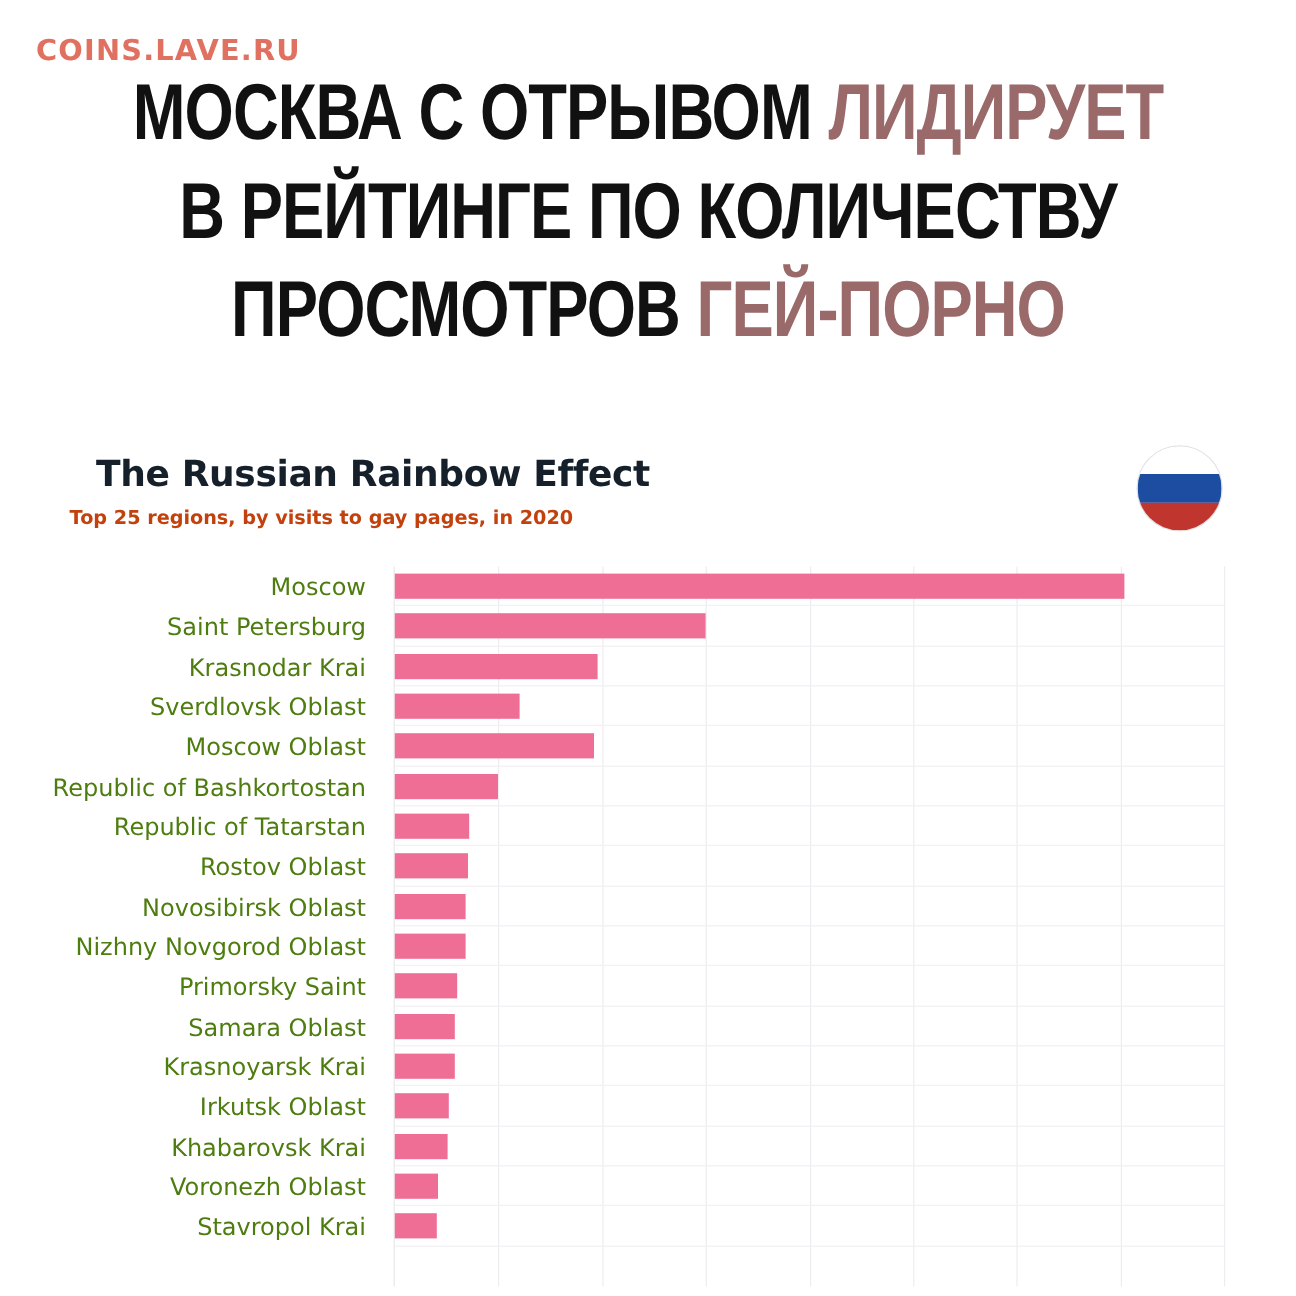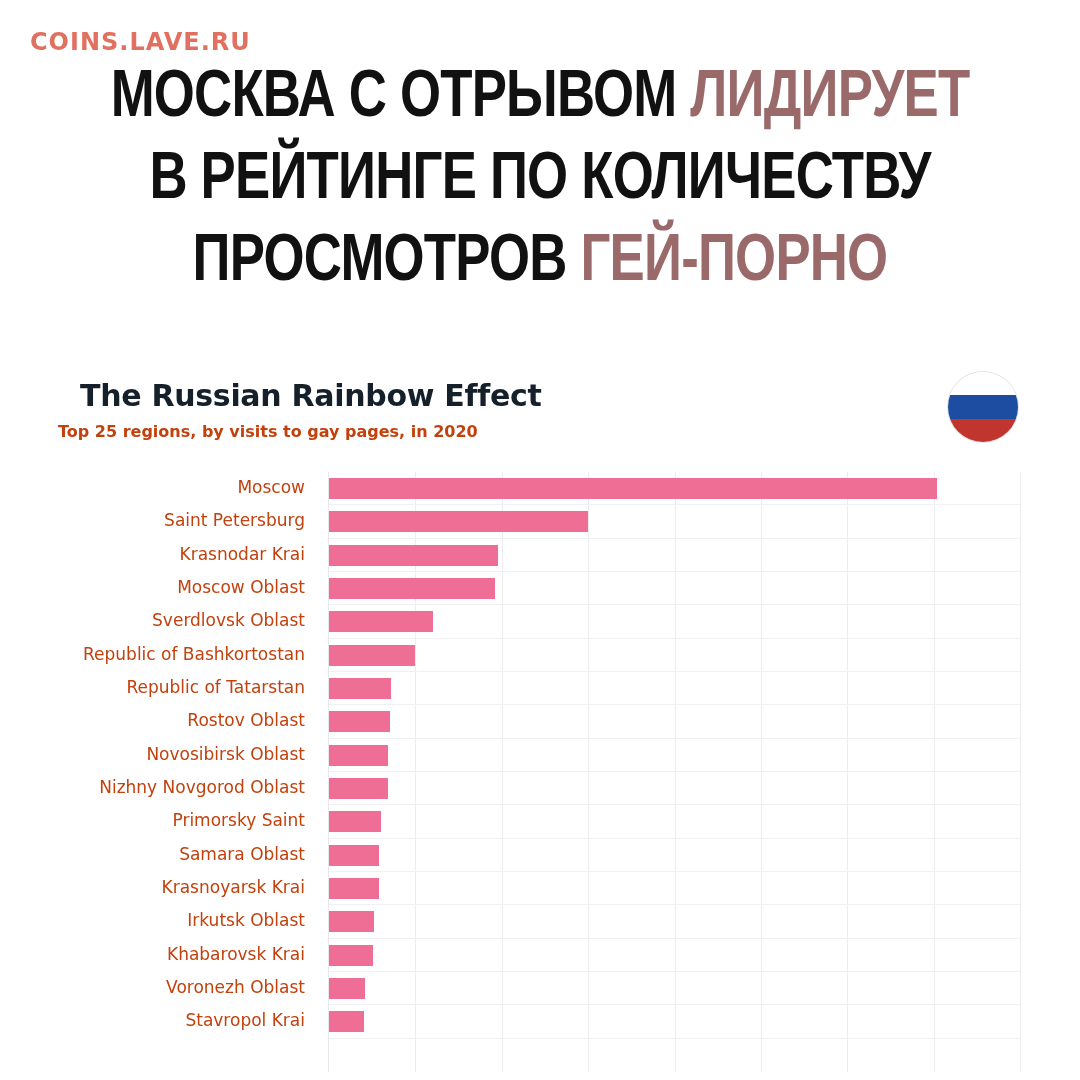--- a/index.html
+++ b/index.html
@@ -126,22 +126,22 @@
     height: 21px;
     background: #ef6e96;
   }
   .cat-label {
     position: absolute;
     right: 100%;
     top: 5px;
     margin-right: 24px;
     white-space: nowrap;
     font-family: "DejaVu Sans", sans-serif;
-    font-size: 17px;
-    color: #c2410c;
+    font-size: 20px;
+    color: #4d7c0f;
   }
 </style>
 </head>
 <body>
 
 <div class="watermark">COINS.LAVE.RU</div>
 
 <div class="headline">
   <span class="line"><span>МОСКВА С ОТРЫВОМ </span><span class="accent">ЛИДИРУЕТ</span></span>
   <span class="line">В РЕЙТИНГЕ ПО КОЛИЧЕСТВУ</span>
@@ -177,28 +177,28 @@
         </div>
         <div class="row">
           <span class="cat-label">Saint Petersburg</span>
           <div class="bar" style="width: 37.5%; background: rgb(239, 110, 150);"></div>
         </div>
         <div class="row">
           <span class="cat-label">Krasnodar Krai</span>
           <div class="bar" style="width: 24.5%; background: rgb(239, 110, 150);"></div>
         </div>
         <div class="row">
+          <span class="cat-label">Sverdlovsk Oblast</span>
+          <div class="bar" style="width: 15%; background: rgb(239, 110, 150);"></div>
+        </div>
+        <div class="row">
           <span class="cat-label">Moscow Oblast</span>
           <div class="bar" style="width: 24%; background: rgb(239, 110, 150);"></div>
         </div>
         <div class="row">
-          <span class="cat-label">Sverdlovsk Oblast</span>
-          <div class="bar" style="width: 15%; background: rgb(239, 110, 150);"></div>
-        </div>
-        <div class="row">
           <span class="cat-label">Republic of Bashkortostan</span>
           <div class="bar" style="width: 12.5%; background: rgb(239, 110, 150);"></div>
         </div>
         <div class="row">
           <span class="cat-label">Republic of Tatarstan</span>
           <div class="bar" style="width: 9%; background: rgb(239, 110, 150);"></div>
         </div>
         <div class="row">
           <span class="cat-label">Rostov Oblast</span>
           <div class="bar" style="width: 8.8%; background: rgb(239, 110, 150);"></div>

